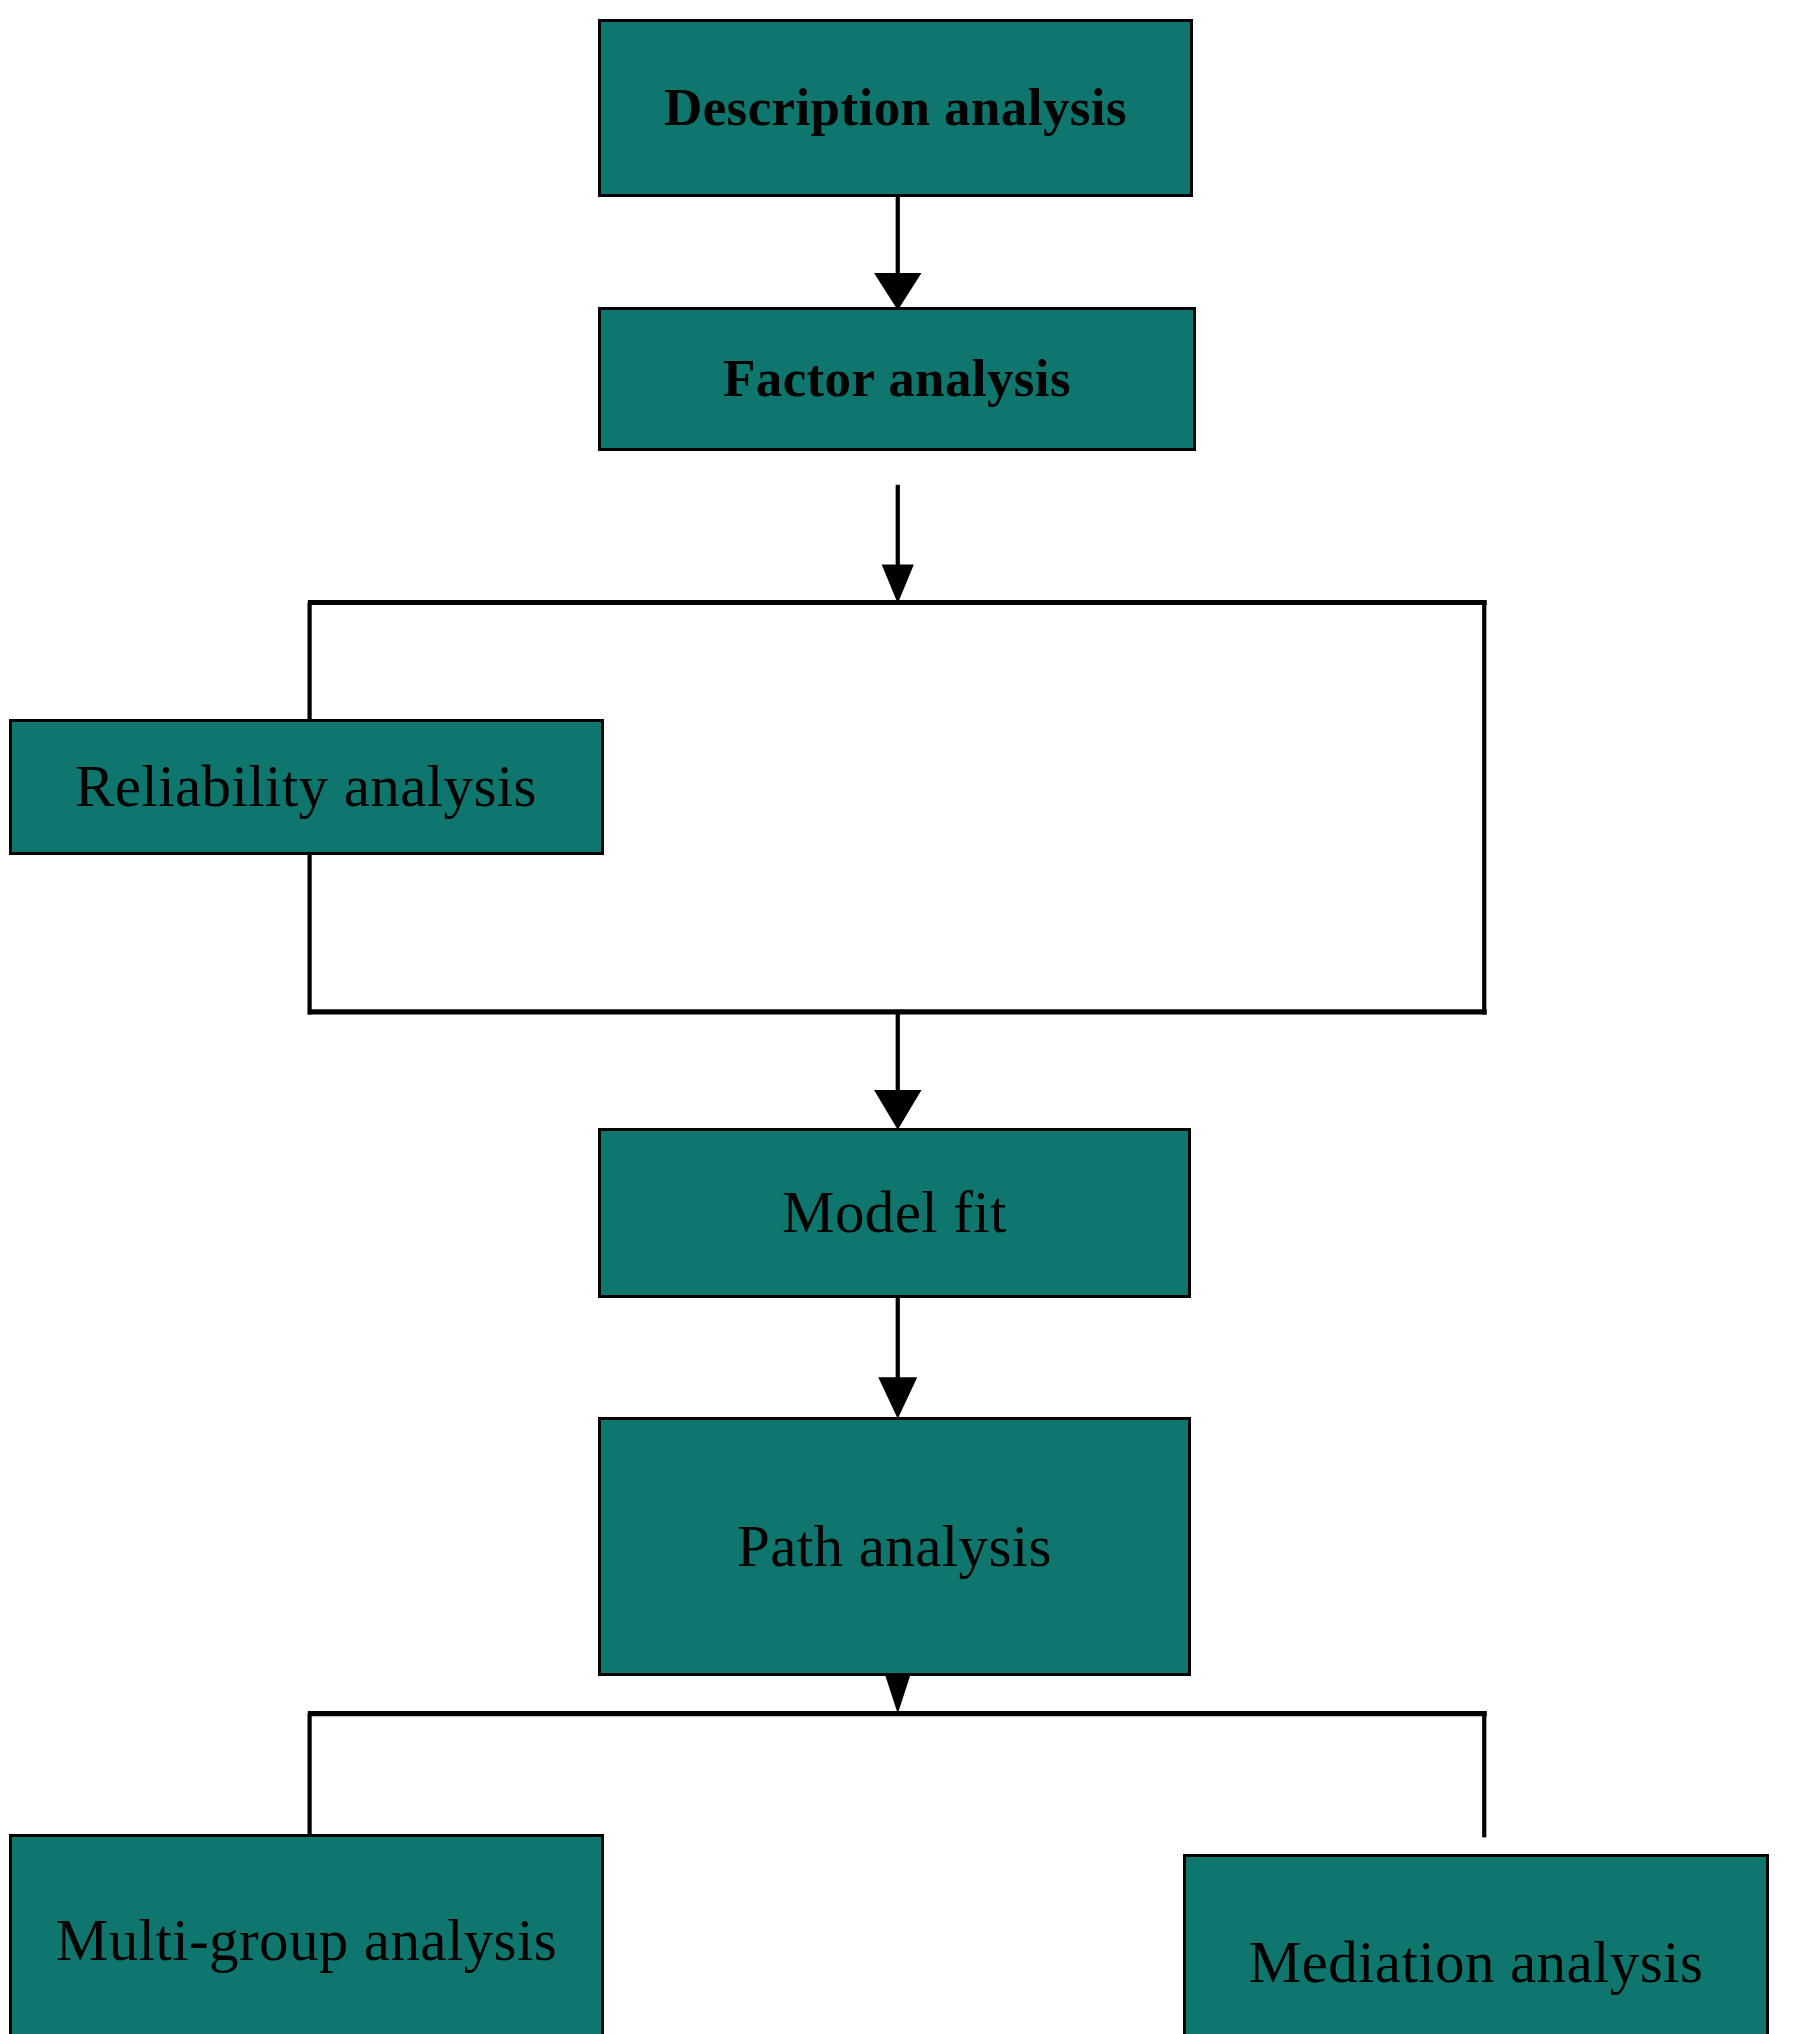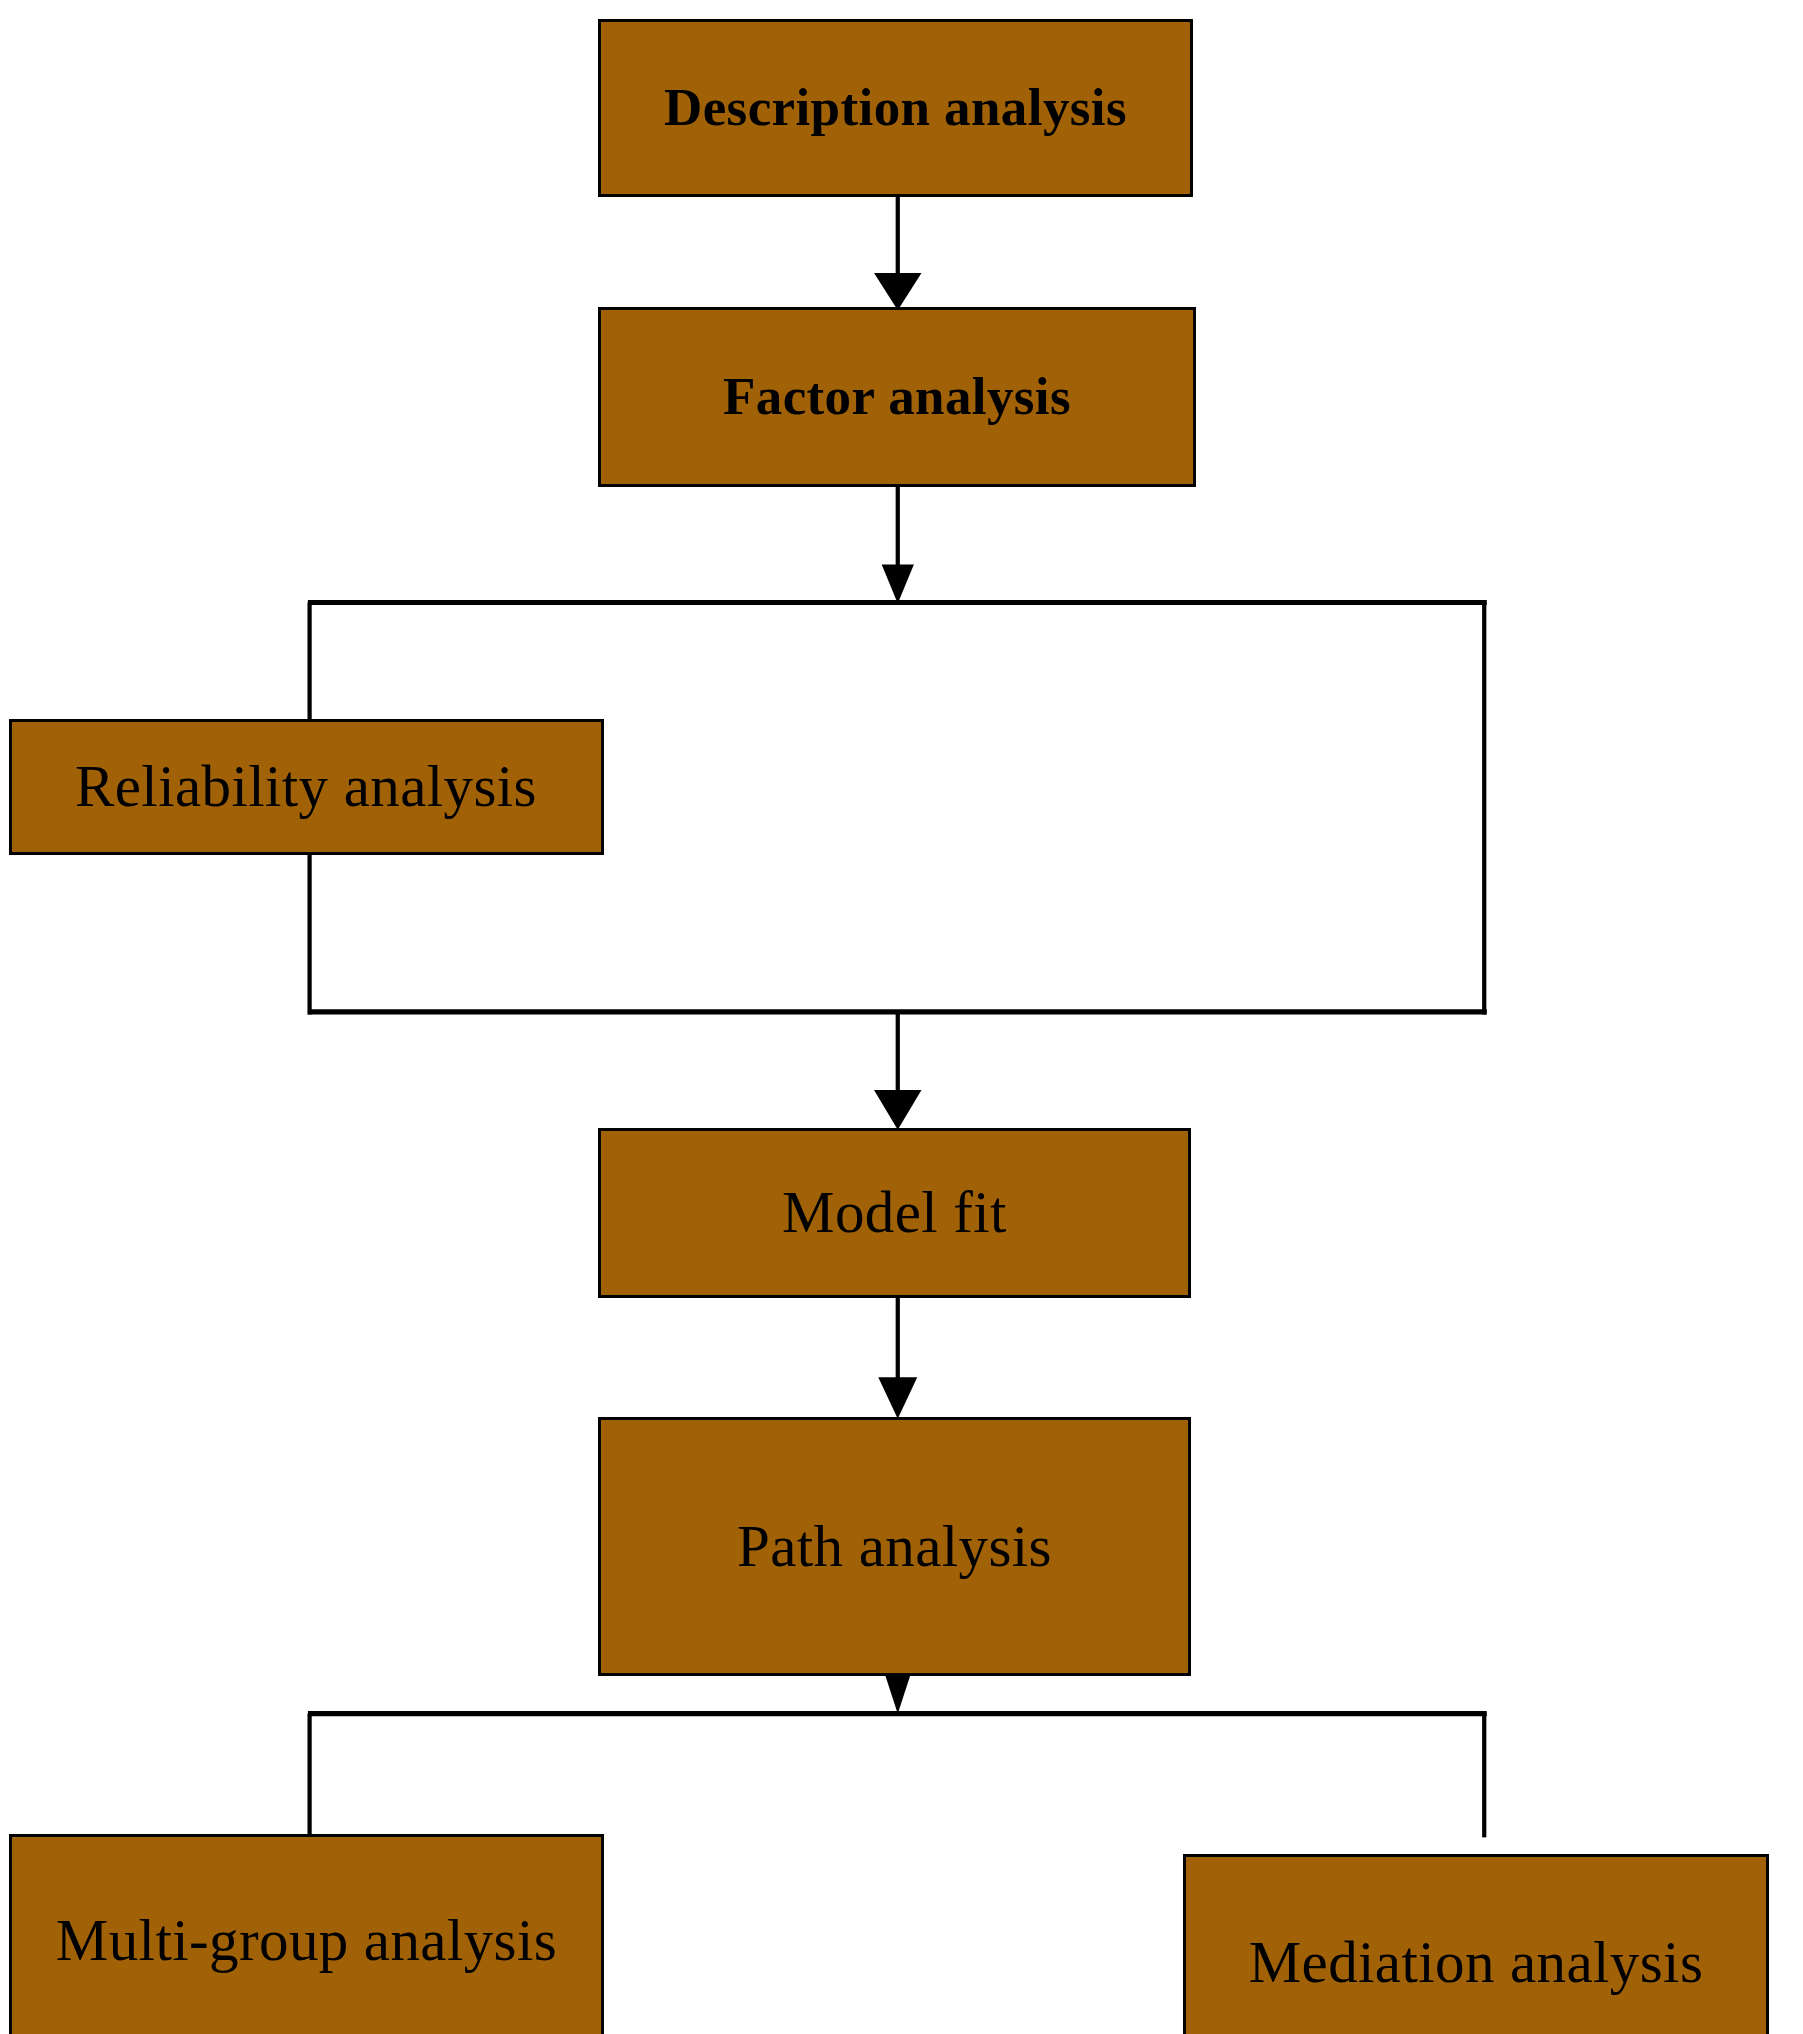--- a/index.html
+++ b/index.html
@@ -18,21 +18,21 @@
   #lines {
     position: absolute;
     left: 0;
     top: 0;
     width: 1804px;
     height: 2034px;
   }
   .node {
     position: absolute;
     box-sizing: border-box;
-    background: #a16207;
+    background: #0f766e;
     border: 3.4px solid #000000;
     display: flex;
     align-items: center;
     justify-content: center;
     text-align: center;
     color: #000000;
     z-index: 5;
   }
   .node .label {
     display: block;
@@ -94,21 +94,21 @@
       <line x1="363" y1="2022" x2="1754" y2="2022" stroke="#000000" stroke-width="6"></line>
       <line x1="365" y1="2022" x2="365" y2="2168" stroke="#000000" stroke-width="5"></line>
       <line x1="1751" y1="2022" x2="1751" y2="2168" stroke="#000000" stroke-width="5"></line>
     </g>
   </svg>
 
   <div class="node bold" style="left:598px; top:18.6px; width:595px; height:178px;">
     <span class="label">Description analysis</span>
   </div>
 
-  <div class="node bold" style="left:598px; top:307px; width:598px; height:180px;">
+  <div class="node bold" style="left:598px; top:307px; width:598px; height:144px;">
     <span class="label">Factor analysis</span>
   </div>
 
   <div class="node regular" style="left:8.5px; top:719px; width:595px; height:136px;">
     <span class="label">Reliability analysis</span>
   </div>
 
 
   <div class="node regular" style="left:598px; top:1128px; width:593px; height:170px;">
     <span class="label">Model fit</span>

